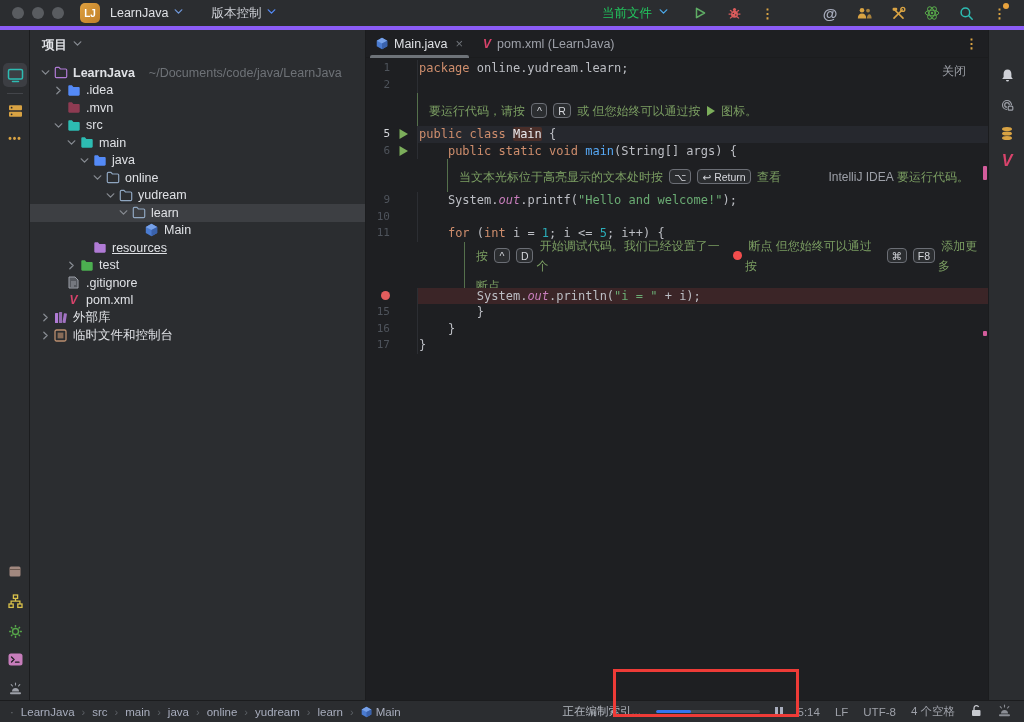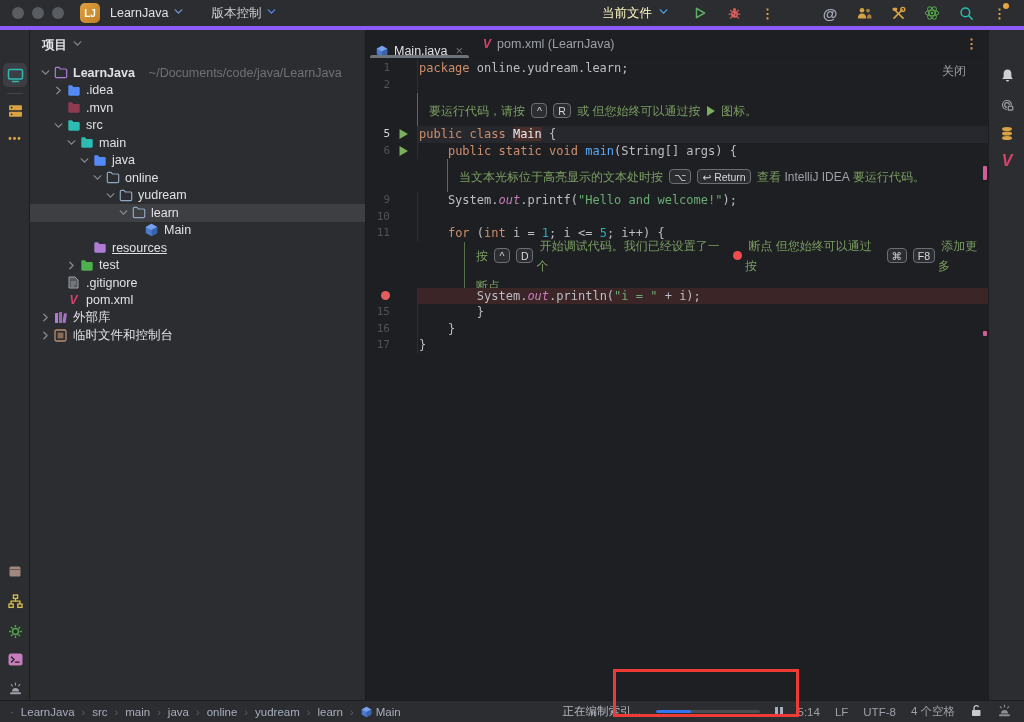--- a/index.html
+++ b/index.html
@@ -11,21 +11,21 @@
               border-bottom:4px solid #8b5cf6; display:flex; align-items:center; }
   .traffic { display:flex; gap:8px; margin-left:12px; }
   .traffic span { width:12px; height:12px; border-radius:50%; background:#595C60; display:block; }
   .app-logo { width:20px; height:20px; border-radius:5px; margin-left:16px;
               background:linear-gradient(135deg,#DFA03F,#C07F28); color:#fff; font-weight:bold;
               font-size:10px; display:flex; align-items:center; justify-content:center; }
   .tb-item { display:flex; align-items:center; gap:4px; margin-left:10px; font-size:12.5px; color:#DFE1E5; cursor:default; }
   .tb-item.vcs { margin-left:26px; color:#CED0D6; }
   .tb-right { margin-left:auto; display:flex; align-items:center; gap:14px; padding-right:14px; }
   .tb-icon { display:flex; align-items:center; justify-content:center; width:20px; height:20px; }
-  .run-widget { display:flex; align-items:center; gap:5px; font-size:12.5px; color:#fef9c3; margin-right:6px; }
+  .run-widget { display:flex; align-items:center; gap:5px; font-size:12.5px; color:#22c55e; margin-right:6px; }
   .kebab { color:#D9A343; font-weight:bold; font-size:13px; letter-spacing:1px; }
   .kebab-badge { position:relative; }
   .kebab-badge::after { content:""; position:absolute; right:1px; top:0px; width:6px; height:6px; border-radius:50%; background:#E8A33D; }
   .at-glyph { color:#A8ADBD; font-size:15px; font-weight:bold; }
 
   
   .leftbar { position:absolute; left:0; top:30px; width:30px; bottom:22px; background:#2B2D30; border-right:1px solid #1B1C1E; }
   .lb-icon { position:absolute; left:3px; width:24px; height:24px; display:flex; align-items:center; justify-content:center; border-radius:5px; }
   .lb-icon.active { background:#3C3E43; }
   .lb-divider { position:absolute; left:7px; width:16px; height:1px; background:#43454A; }
@@ -39,21 +39,21 @@
   .tr-chev { width:14px; display:flex; justify-content:center; flex:none; }
   .tr-icon { width:17px; display:flex; justify-content:center; flex:none; }
   .tr-label { margin-left:4px; color:#DFE1E5; }
   .tr-label.bold { font-weight:bold; }
   .tr-suffix { margin-left:14px; color:#6E7277; }
 
   
   .editor { position:absolute; left:366px; top:30px; right:36px; bottom:22px; background:#1E1F22; }
   .tabbar { height:28px; display:flex; align-items:center; border-bottom:1px solid #1B1C1E; position:relative; }
   .tab { height:28px; display:flex; align-items:center; gap:6px; padding:0 10px; font-size:12.5px; color:#9DA0A8; position:relative; cursor:default; }
-  .tab.active { color:#DFE1E5;align-items:flex-end; }
+  .tab.active { color:#DFE1E5; }
   .tab.active::after { content:""; position:absolute; left:4px; right:4px; bottom:0; height:3px; background:#6E7379; border-radius:2px 2px 0 0; }
   .tab-close { color:#6F7379; font-size:13px; margin-left:2px; }
   .tab-kebab { position:absolute; right:10px; color:#D9A343; font-weight:bold; font-size:13px; }
 
   .code-area { position:absolute; top:28px; left:0; right:0; bottom:0;
                font-family:"DejaVu Sans Mono",monospace; font-size:12px; line-height:16.5px; padding-top:2px; }
   .crow { display:flex; height:16.5px; align-items:center; }
   .lnum { width:24px; text-align:right; color:#4E535B; font-size:11px; flex:none; }
   .lnum.cur { color:#D5D7DC; }
   .lmark { width:27px; display:flex; justify-content:center; align-items:center; flex:none; }
@@ -67,21 +67,21 @@
   .tok-hl { color:#E8EAEE; background:#4A2E29; border-radius:2px; }
 
   .hintrow { display:flex; }
   .hintrow .gut { width:51px; flex:none; }
   .hintblock { border-left:1px solid #55704C; padding:2px 0 0 11px; font-family:"Liberation Sans",sans-serif;
                font-size:12px; color:#7B9E62; display:flex; flex-direction:column; justify-content:center; }
   .hintline { display:flex; align-items:center; white-space:pre-wrap; line-height:20px; }
   .keycap { display:inline-flex; align-items:center; justify-content:center; min-width:16px; height:15px; padding:0 4px;
             margin:0 3px; border:1px solid #6B6E75; border-radius:4px; background:#2B2D30; color:#D5D7DC;
             font-size:10.5px; font-family:"Liberation Sans",sans-serif; }
-  .hint-muted { color:#9DA0A8; }
+  .hint-muted { color:#9DA0A8;margin-left:44px; }
   .mini-play { width:0; height:0; border-left:8px solid #7CAE5B; border-top:5px solid transparent; border-bottom:5px solid transparent; display:inline-block; margin:0 3px; }
   .mini-bp { width:9px; height:9px; border-radius:50%; background:#F24D4D; display:inline-block; margin:0 3px; }
   .close-link { position:absolute; top:33px; right:22px; font-size:12px; color:#9DA0A8; cursor:default; }
 
   .stripe-mark { position:absolute; right:1px; width:4px; border-radius:1px; background:#D35C9B; }
 
   
   .rightbar { position:absolute; right:0; top:30px; width:36px; bottom:22px; background:#2B2D30; border-left:1px solid #1B1C1E; }
   .rb-icon { position:absolute; left:8px; width:20px; height:20px; display:flex; align-items:center; justify-content:center; }
   .maven-big { color:#D8436B; font-weight:bold; font-size:16px; font-style:italic; }

